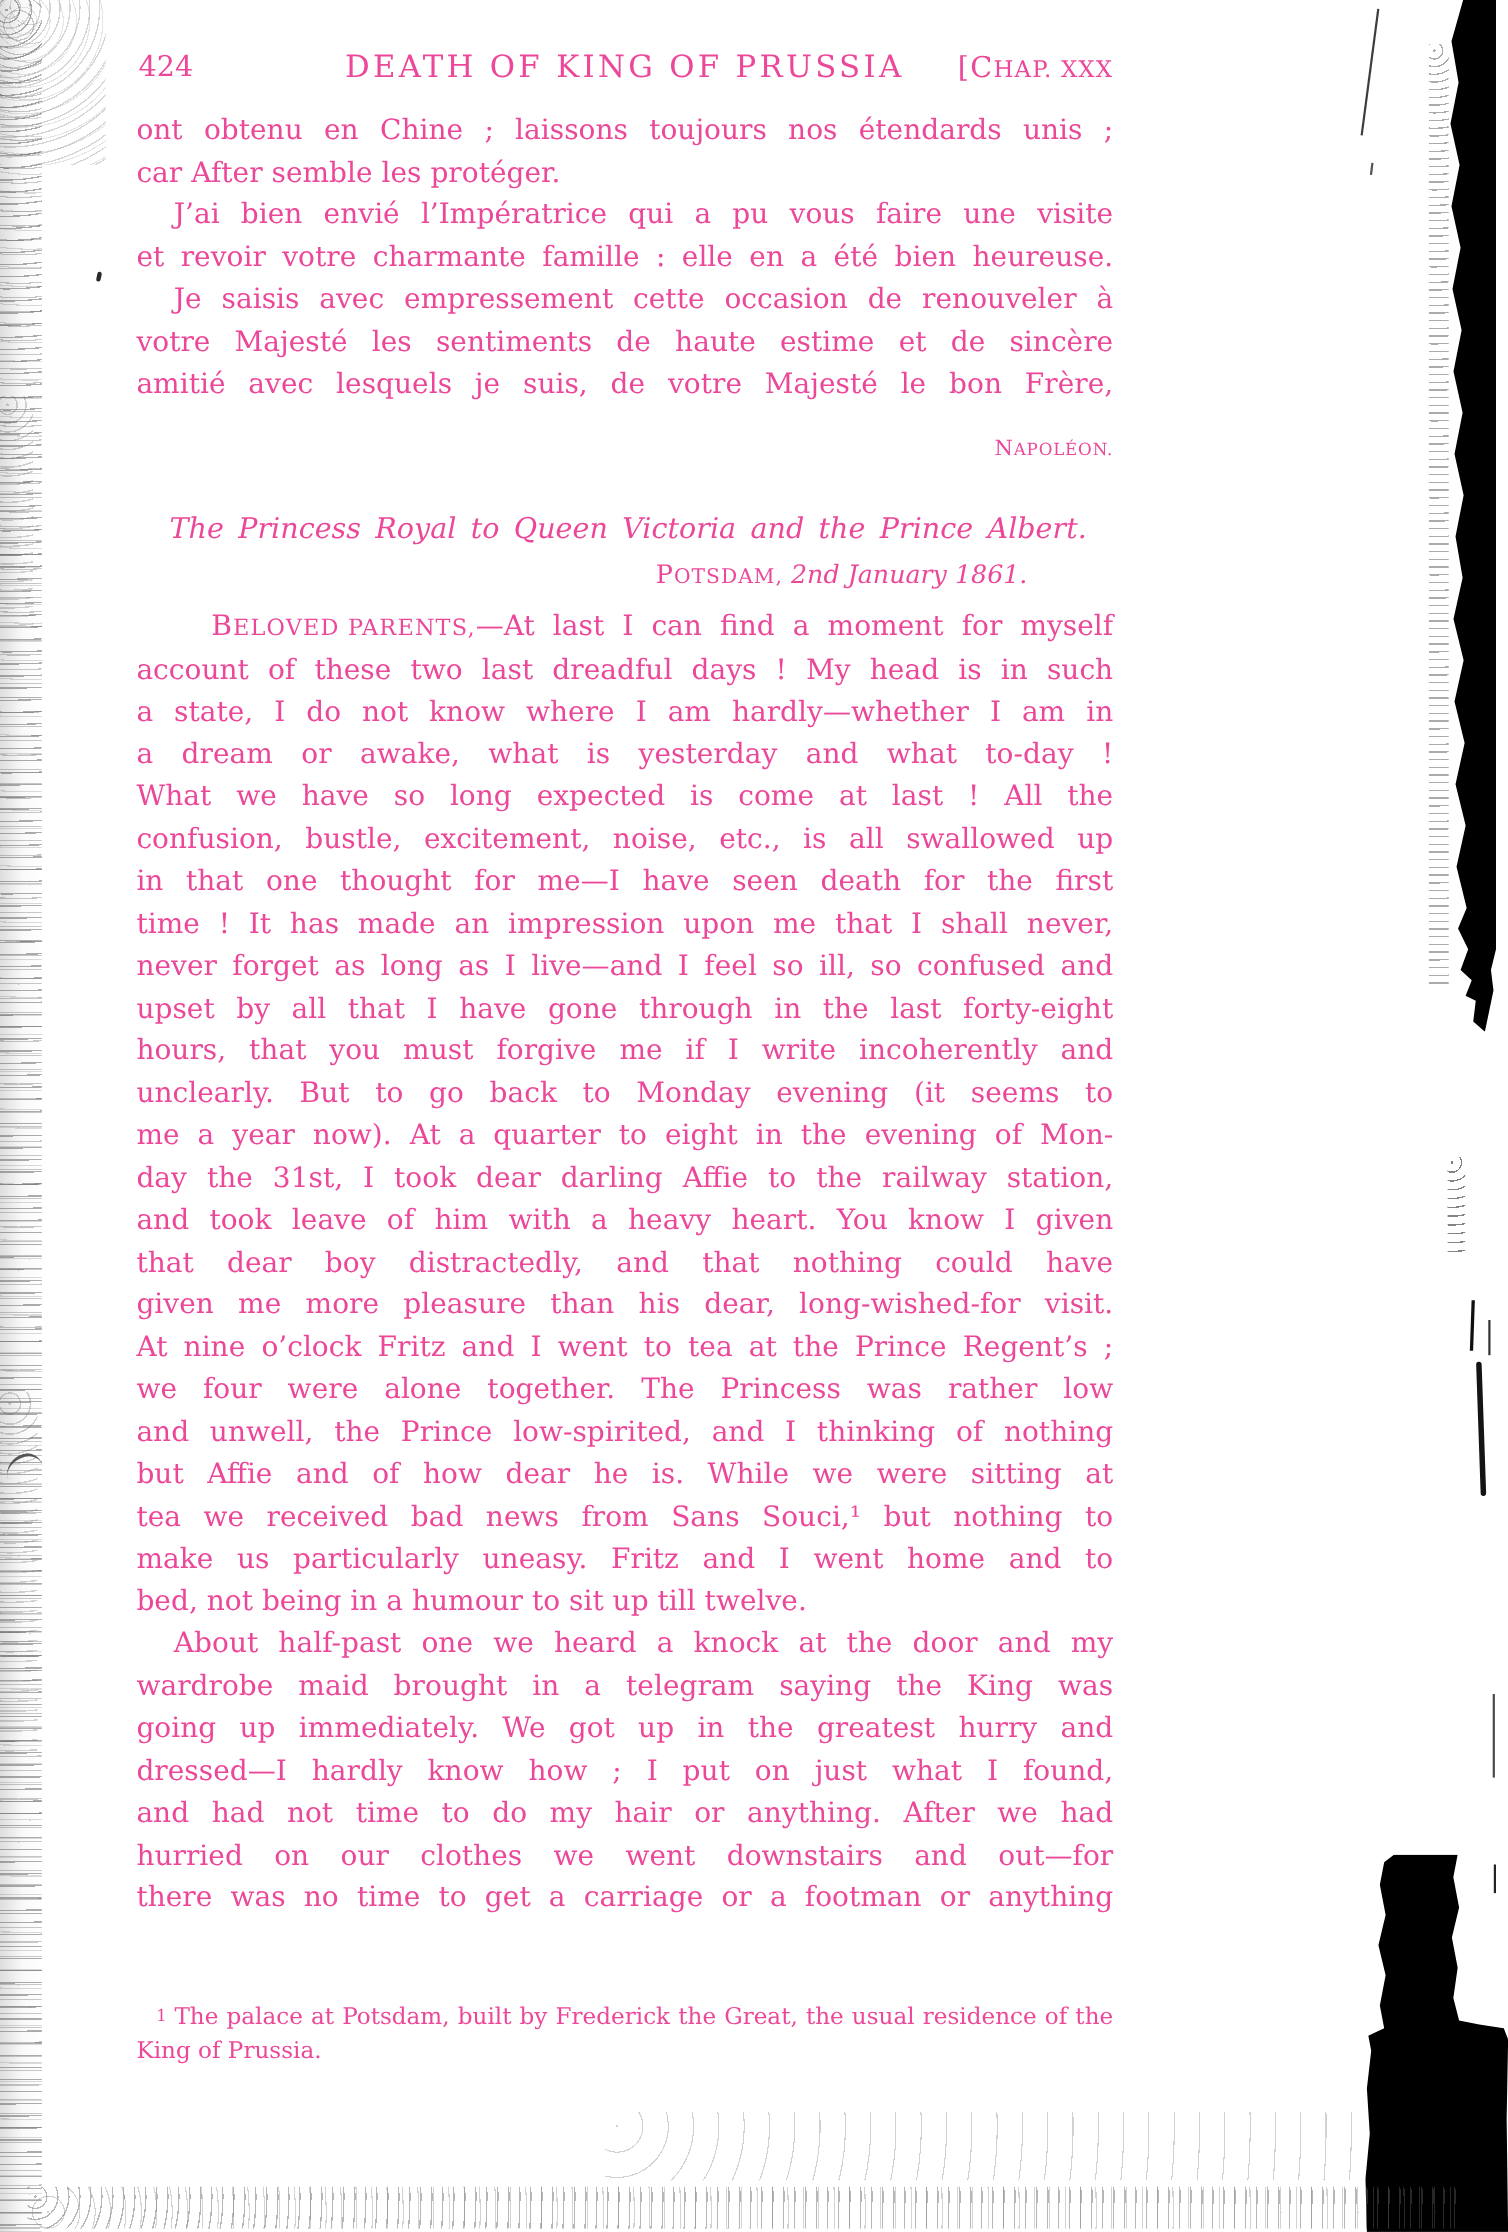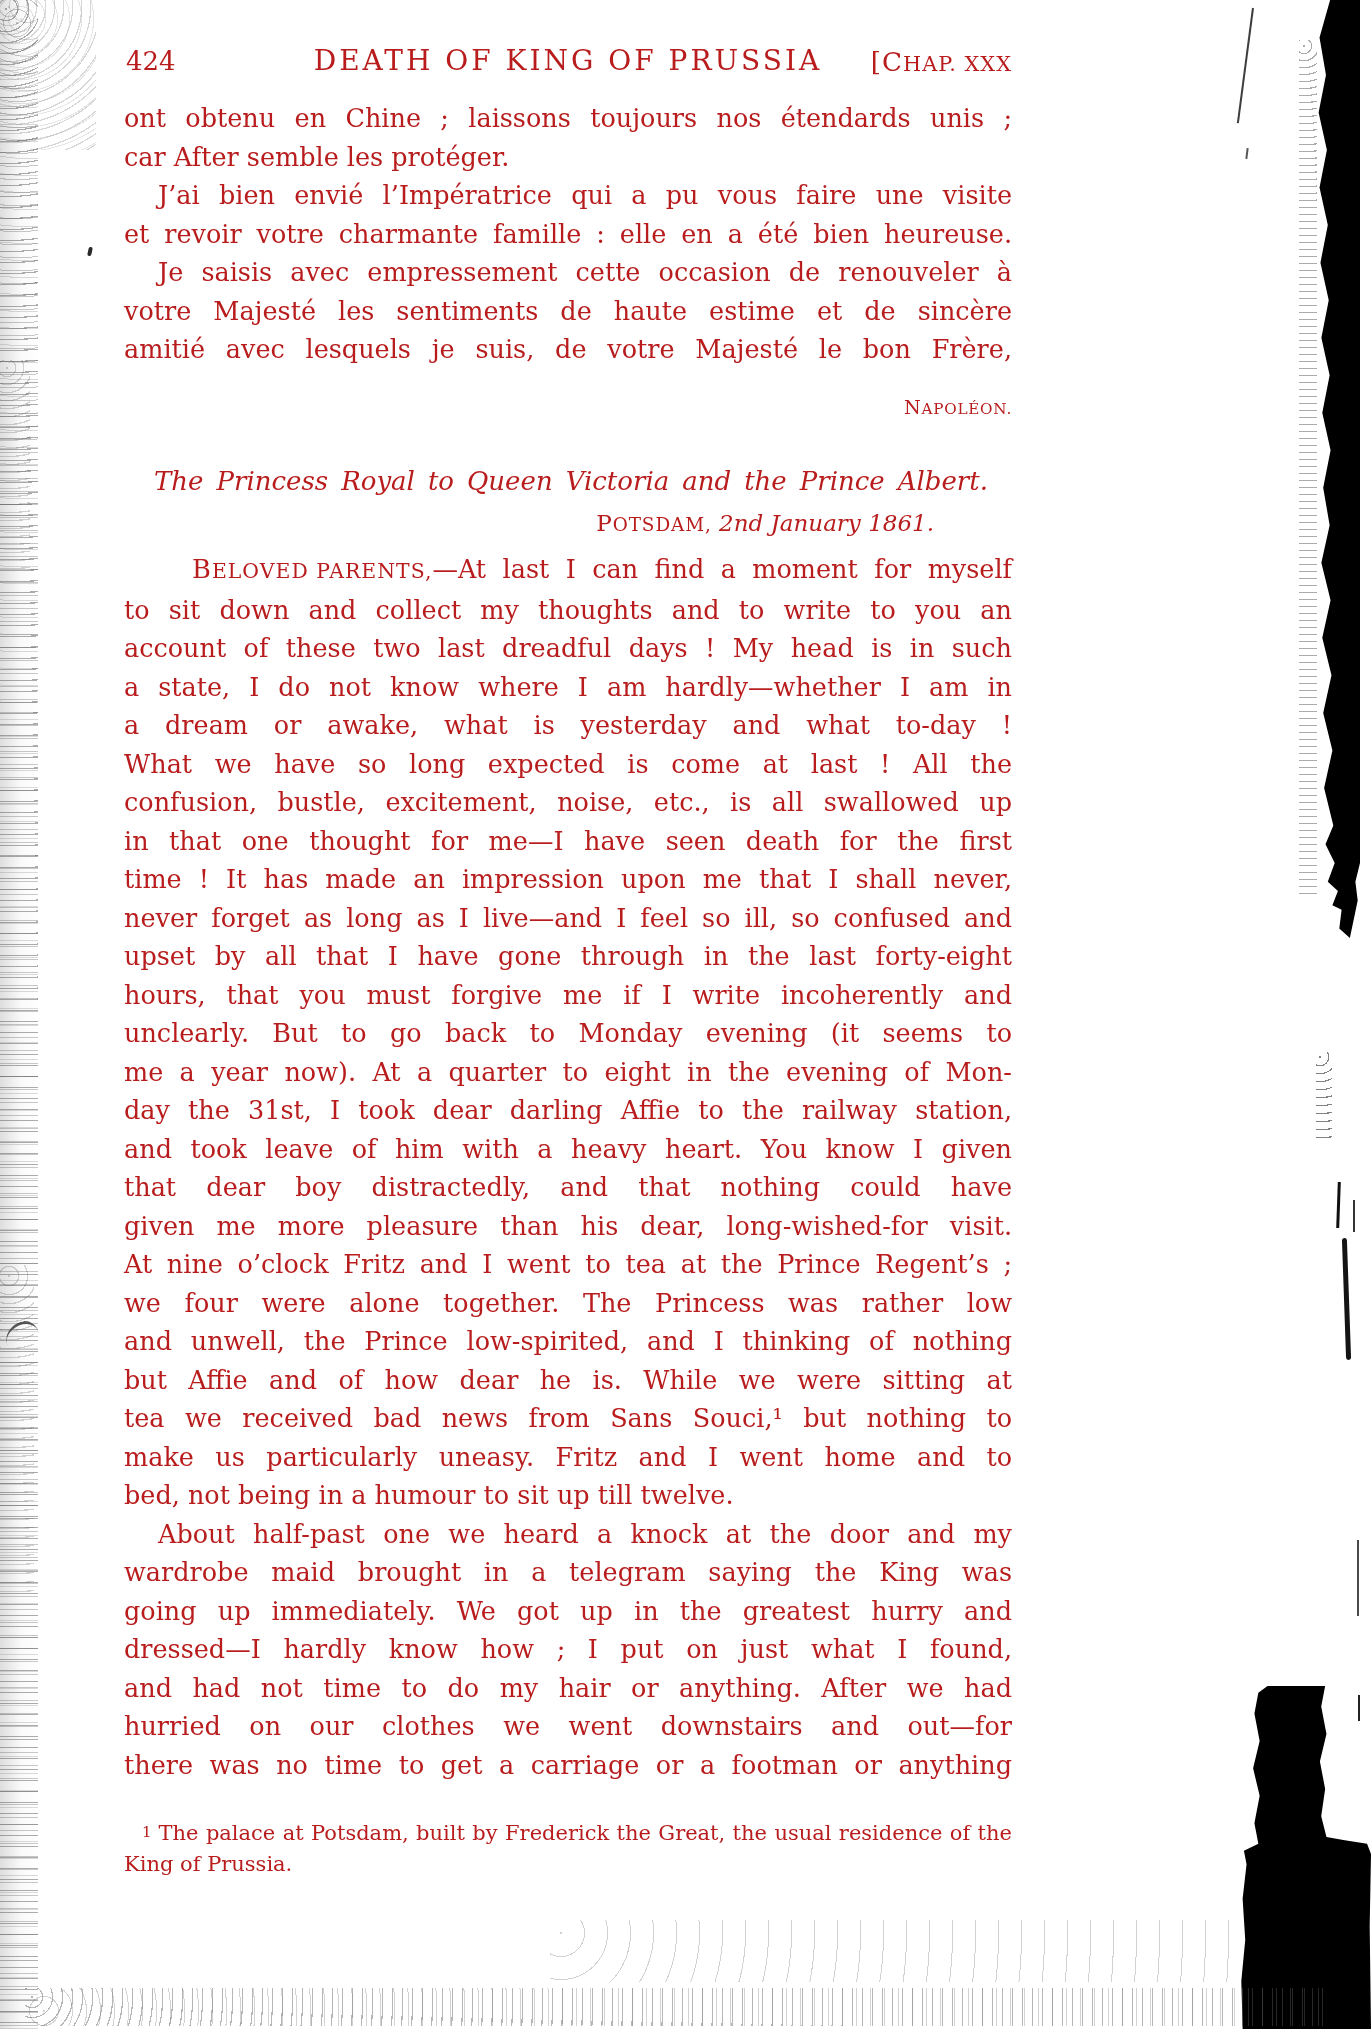--- a/index.html
+++ b/index.html
@@ -1,19 +1,19 @@
 <!DOCTYPE html>
 <html><head>
 <meta charset="utf-8">
 <style>
   html,body{margin:0;padding:0;background:#e8e8e8;}
   #book-page{
     position:relative; width:1371px; height:2029px; background:#ffffff;
     overflow:hidden; font-family:"DejaVu Serif","Liberation Serif",serif;
-    color:#b91c1c; -webkit-font-smoothing:antialiased;
+    color:#ec4899; -webkit-font-smoothing:antialiased;
   }
   .sec{position:absolute; left:124px; width:888px;}
 
   
   #page-header{top:44px; height:42px; font-size:26px;}
   #page-number{position:absolute; left:2px; top:2px;}
   #running-title{position:absolute; left:50%; transform:translateX(-50%); top:0;
     font-size:28px; letter-spacing:3px; white-space:nowrap;}
   #chapter-marker{position:absolute; right:0; top:3px;}
 
@@ -130,21 +130,20 @@
   <div class="sec" id="letter-heading">The Princess Royal to Queen Victoria and the Prince Albert.</div>
 
   <div class="sec" id="dateline">
     <span class="scaps" id="dateline-place">POTSDAM,</span>
     <span id="dateline-date">2nd January 1861.</span>
   </div>
 
   <div class="sec" id="princess-letter">
       <div class="para indent">
         <div class="line"><span class="scaps">BELOVED PARENTS,</span>—At last I can find a moment for myself</div>
-        <div class="line">to sit down and collect my thoughts and to write to you an</div>
         <div class="line">account of these two last dreadful days !  My head is in such</div>
         <div class="line">a state, I do not know where I am hardly—whether I am in</div>
         <div class="line">a dream or awake, what is yesterday and what to-day !</div>
         <div class="line">What we have so long expected is come at last !  All the</div>
         <div class="line">confusion, bustle, excitement, noise, etc., is all swallowed up</div>
         <div class="line">in that one thought for me—I have seen death for the first</div>
         <div class="line">time !  It has made an impression upon me that I shall never,</div>
         <div class="line">never forget as long as I live—and I feel so ill, so confused and</div>
         <div class="line">upset by all that I have gone through in the last forty-eight</div>
         <div class="line">hours, that you must forgive me if I write incoherently and</div>

